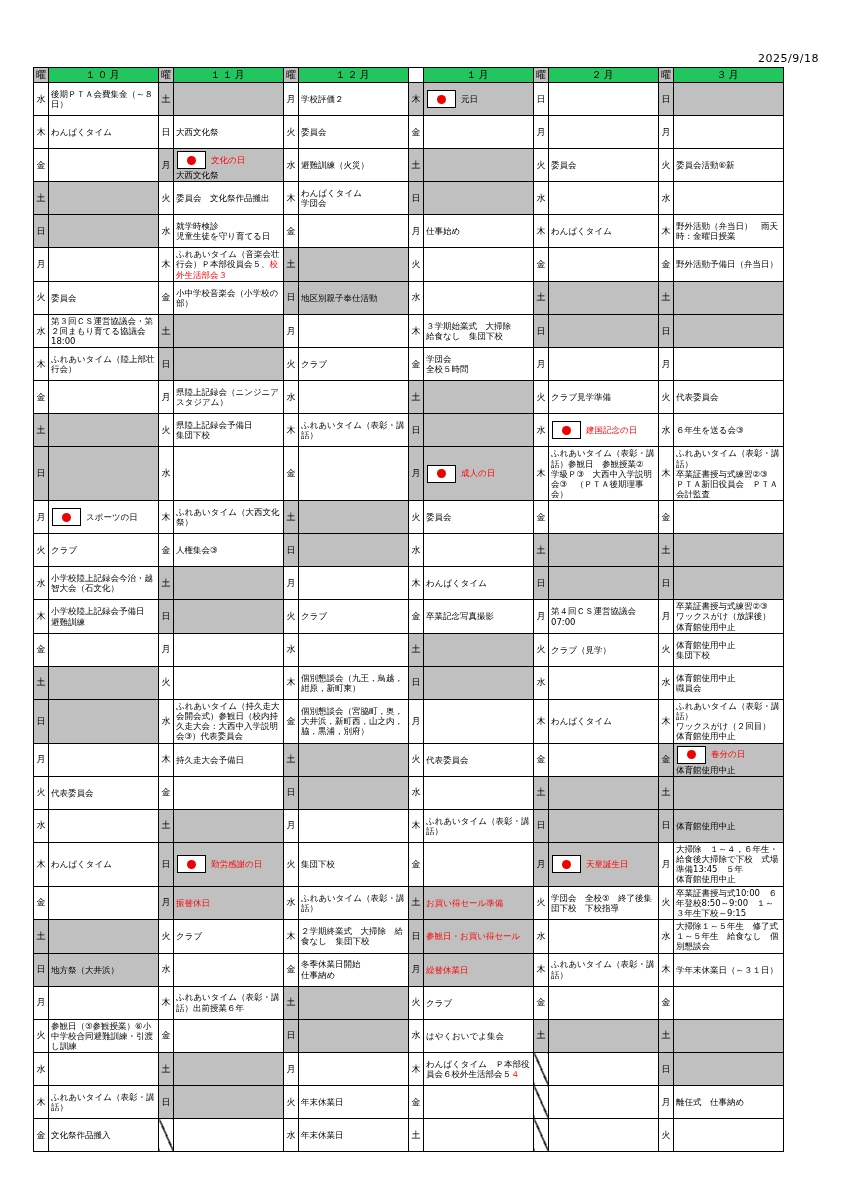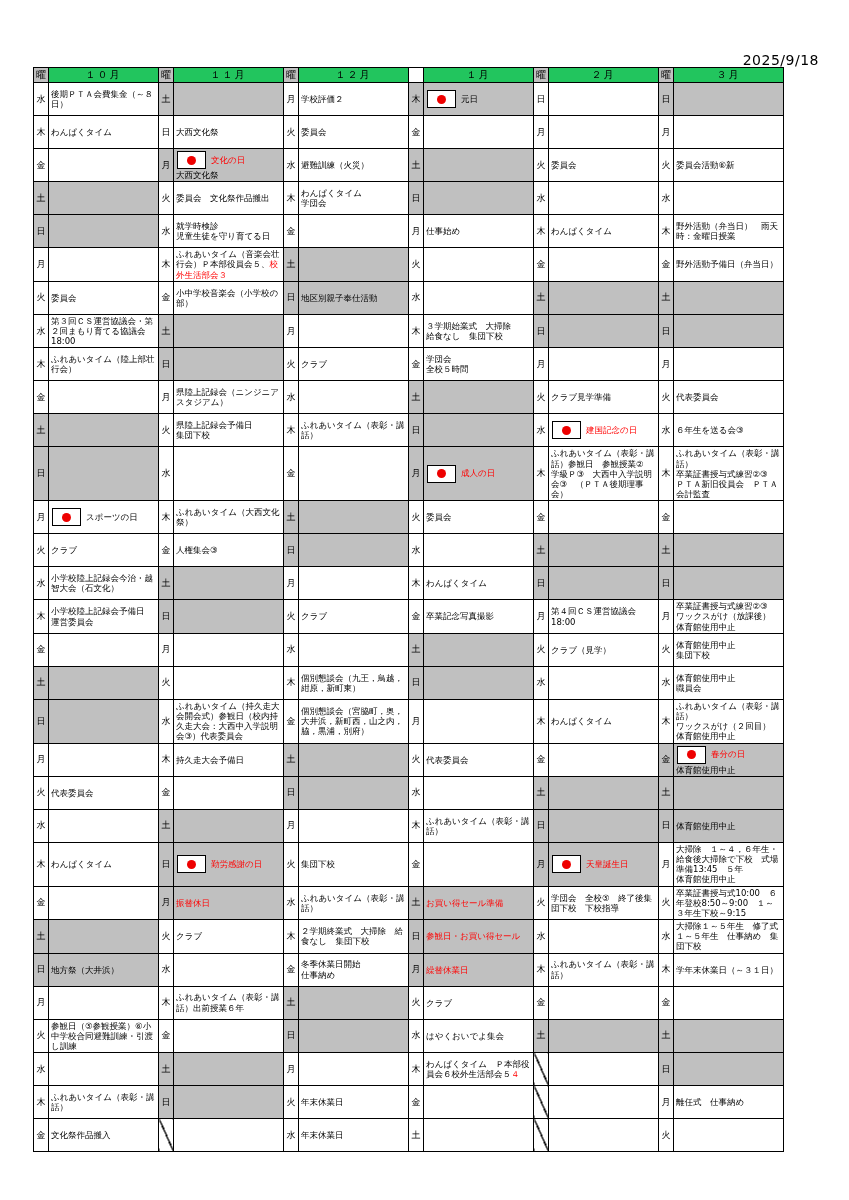--- a/index.html
+++ b/index.html
@@ -1,17 +1,17 @@
 <!DOCTYPE html>
 <html><head>
 <meta charset="utf-8">
 <style>
   html,body{margin:0;padding:0;background:#fff;}
   body{width:849px;height:1200px;position:relative;font-family:"DejaVu Sans","Liberation Sans",sans-serif;overflow:hidden;}
-  .date-label{position:absolute;top:52px;right:30px;font-size:14px;color:#000;letter-spacing:0.5px;}
+  .date-label{position:absolute;top:52px;right:30px;font-size:11px;color:#000;letter-spacing:0.5px;}
   table.cal{position:absolute;left:33px;top:67px;border-collapse:collapse;table-layout:fixed;}
   col.c-dow{width:15px;}
   col.c-mon{width:110px;}
   th,td{border:1px solid #000;box-sizing:border-box;vertical-align:middle;color:#000;}
   th{font-size:10px;font-weight:normal;height:15px;padding:0;text-align:center;letter-spacing:2px;background:#22c55e;}
   th.dowh{background:#c0c0c0;letter-spacing:0;}
   th.dowh.blank{background:#fff;}
   td.dow{font-size:9px;text-align:center;padding:0;}
   td.ev{font-size:8.5px;line-height:1.2;padding:1px 2px;white-space:pre-line;word-break:break-all;height:33px;}
   td.gray{background:#c0c0c0;}
@@ -272,30 +272,30 @@
         <td class="dow">木</td>
         <td class="ev"><span>わんぱくタイム</span></td>
         <td class="dow gray">日</td>
         <td class="ev gray"></td>
         <td class="dow gray">日</td>
         <td class="ev gray"></td>
       </tr>
       <tr>
         <td class="dow">木</td>
         <td class="ev"><span>小学校陸上記録会予備日
-運営委員会</span></td>
+避難訓練</span></td>
         <td class="dow gray">日</td>
         <td class="ev gray"></td>
         <td class="dow">火</td>
         <td class="ev"><span>クラブ</span></td>
         <td class="dow">金</td>
         <td class="ev"><span>卒業記念写真撮影</span></td>
         <td class="dow">月</td>
         <td class="ev"><span>第４回ＣＳ運営協議会
-18:00</span></td>
+07:00</span></td>
         <td class="dow">月</td>
         <td class="ev"><span>卒業証書授与式練習②③
 ワックスがけ（放課後）
 体育館使用中止</span></td>
       </tr>
       <tr>
         <td class="dow">金</td>
         <td class="ev"></td>
         <td class="dow">月</td>
         <td class="ev"></td>
@@ -417,21 +417,21 @@
         <td class="ev gray"></td>
         <td class="dow">火</td>
         <td class="ev"><span>クラブ</span></td>
         <td class="dow">木</td>
         <td class="ev"><span>２学期終業式　大掃除　給食なし　集団下校</span></td>
         <td class="dow gray">日</td>
         <td class="ev gray"><span class="red">参観日・お買い得セール</span></td>
         <td class="dow">水</td>
         <td class="ev"></td>
         <td class="dow">水</td>
-        <td class="ev"><span>大掃除１～５年生　修了式１～５年生　仕事納め　集団下校</span></td>
+        <td class="ev"><span>大掃除１～５年生　修了式１～５年生　給食なし　個別懇談会</span></td>
       </tr>
       <tr>
         <td class="dow gray">日</td>
         <td class="ev gray"><span>地方祭（大井浜）</span></td>
         <td class="dow">水</td>
         <td class="ev"></td>
         <td class="dow">金</td>
         <td class="ev"><span>冬季休業日開始
 仕事納め</span></td>
         <td class="dow gray">月</td>

